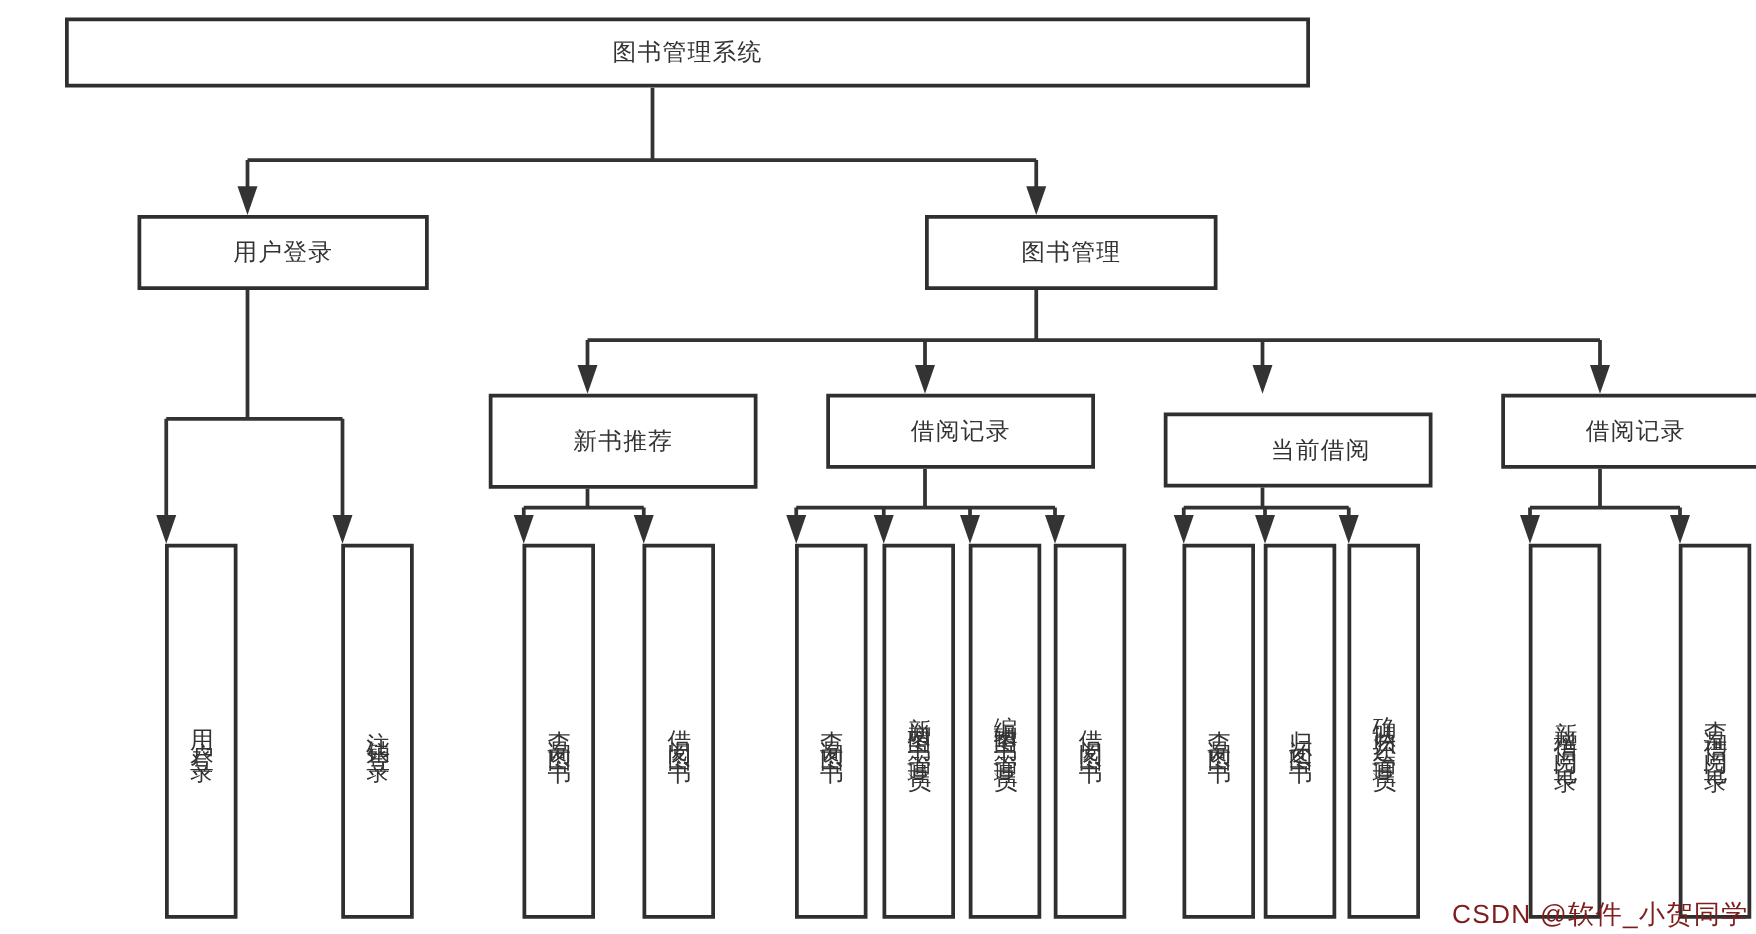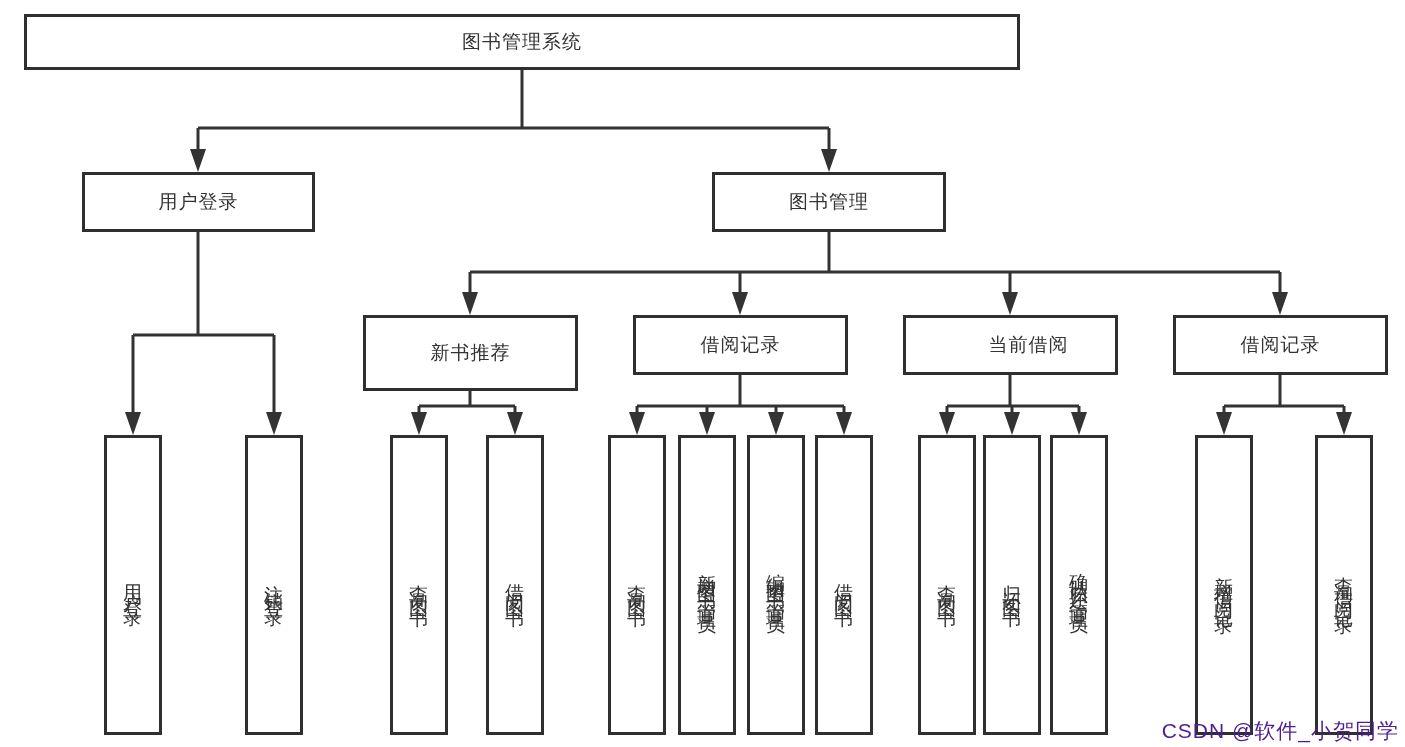--- a/index.html
+++ b/index.html
@@ -11,20 +11,21 @@
     box-sizing:border-box;
     background:#ffffff;
     border:3px solid #2f2f2f;
     display:flex;
     align-items:center;
     justify-content:center;
     color:#333333;
     font-size:19px;
     z-index:1;
     letter-spacing:1px;
+    margin-left:28px;
   }
   .leaf{width:58px;height:300px;top:435px;}
   .vtext{
     writing-mode:vertical-rl;
     text-orientation:mixed;
     letter-spacing:8px;
     line-height:1;
     white-space:nowrap;
   }
   .leaf .vtext.long{letter-spacing:6px;}
@@ -123,21 +124,21 @@
   <div class="node" style="left:712px;top:172px;width:234px;height:60px;">
     <span>图书管理</span>
   </div>
 
   <div class="node" style="left:363px;top:315px;width:215px;height:76px;">
     <span>新书推荐</span>
   </div>
   <div class="node" style="left:633px;top:315px;width:215px;height:60px;">
     <span>借阅记录</span>
   </div>
-  <div class="node" style="left:903px;top:315px;width:215px;height:60px;padding-left:36px;">
+  <div class="node" style="left:903px;top:330px;width:215px;height:60px;padding-left:36px;">
     <span>当前借阅</span>
   </div>
   <div class="node" style="left:1173px;top:315px;width:215px;height:60px;">
     <span>借阅记录</span>
   </div>
 
   <div class="node leaf" style="left:104px;">
     <span class="vtext">用户登录</span>
   </div>
   <div class="node leaf" style="left:245px;">
@@ -174,14 +175,14 @@
     <span class="vtext long">确认归还（管理员）</span>
   </div>
 
   <div class="node leaf" style="left:1195px;">
     <span class="vtext">新增借阅记录</span>
   </div>
   <div class="node leaf" style="left:1315px;">
     <span class="vtext">查询借阅记录</span>
   </div>
 
-  <div id="watermark" style="color: #4c1d95;">CSDN @软件_小贺同学</div>
+  <div id="watermark" style="color: #7f1d1d;">CSDN @软件_小贺同学</div>
 </div>
 
 </body></html>

